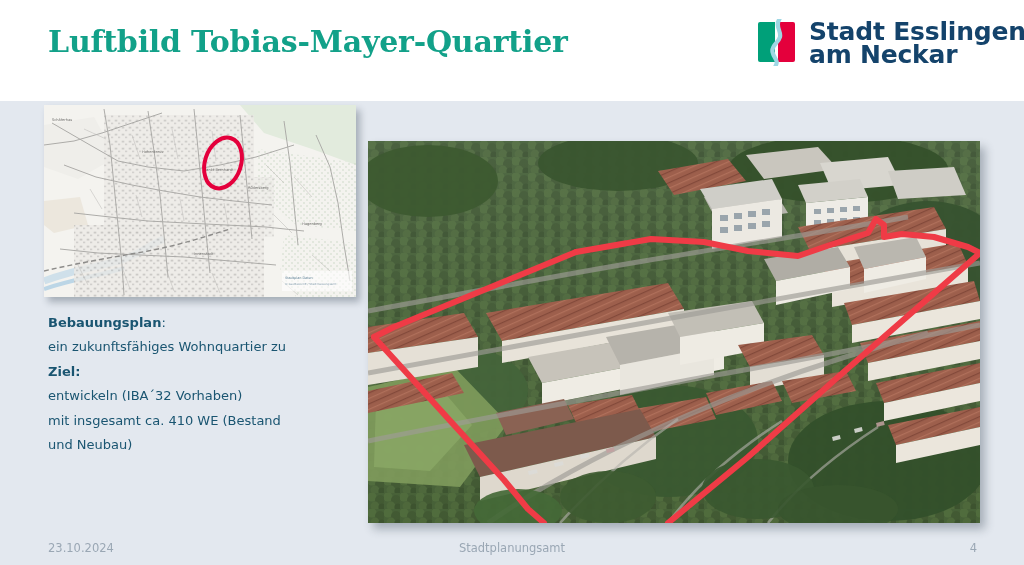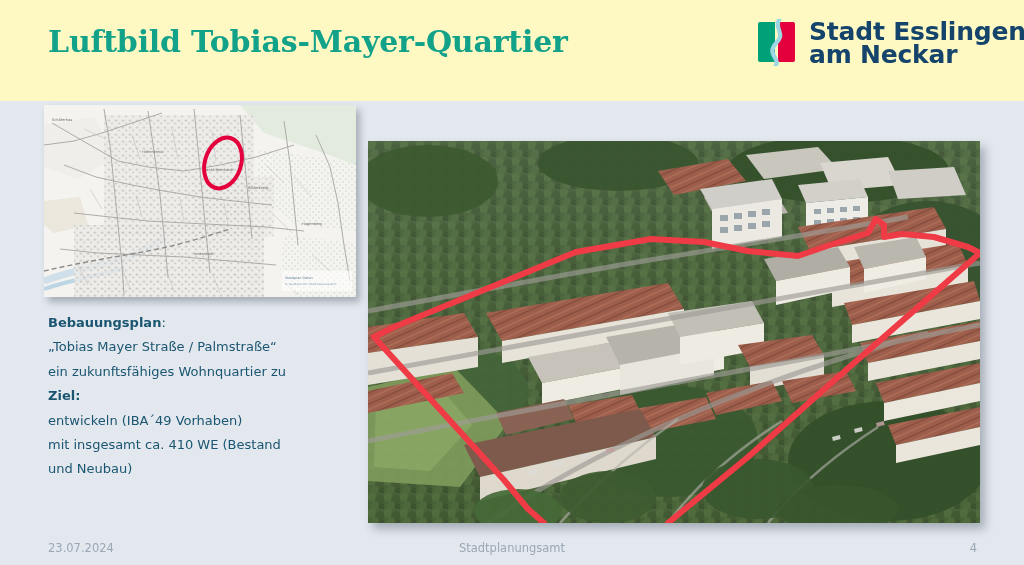--- a/index.html
+++ b/index.html
@@ -21,21 +21,21 @@
     inset: 0;
     background: #e3e8ef;
   }
 
   
   #header {
     position: absolute;
     left: 0; top: 0;
     width: 1024px;
     height: 101px;
-    background: #fef9c3;
+    background: #ffffff;
   }
   #page-title {
     position: absolute;
     left: 48px;
     top: 24px;
     font-family: "DejaVu Serif", "Liberation Serif", serif;
     font-weight: bold;
     font-size: 30px;
     letter-spacing: -0.2px;
     color: #12a189;
@@ -441,27 +441,26 @@
 
       <polyline points="208,111 283,98 336,101 380,110 430,115 462,104 500,92 508,78 516,84 516,96 534,93 566,96 600,106 612,112" fill="none" stroke="#ef3b46" stroke-width="6" stroke-linejoin="round" stroke-linecap="round"></polyline>
       <polyline points="208,111 26,186 6,196" fill="none" stroke="#ef3b46" stroke-width="6" stroke-linejoin="round" stroke-linecap="round"></polyline>
       <polyline points="6,196 136,339 160,368 176,382" fill="none" stroke="#ef3b46" stroke-width="6" stroke-linejoin="round" stroke-linecap="round"></polyline>
       <polyline points="612,112 470,236 380,316 300,382" fill="none" stroke="#ef3b46" stroke-width="6" stroke-linejoin="round" stroke-linecap="round"></polyline>
     </svg>
   </div>
 
   <div id="body-text">
     <div class="ln"><span class="lbl">Bebauungsplan</span><span>:</span></div>
-    <div class="ln">„Tobias Mayer Straße / Palmstraße“</div>
     <div class="ln">ein zukunftsfähiges Wohnquartier zu</div>
     <div class="ln lbl">Ziel:</div>
-    <div class="ln">entwickeln (IBA´49 Vorhaben)</div>
+    <div class="ln">entwickeln (IBA´32 Vorhaben)</div>
     <div class="ln">mit insgesamt ca. 410 WE (Bestand</div>
     <div class="ln">und Neubau)</div>
   </div>
 
   <div id="footer">
-    <div id="footer-date">23.07.2024</div>
+    <div id="footer-date">23.10.2024</div>
     <div id="footer-dept">Stadtplanungsamt</div>
     <div id="footer-pagenum">4</div>
   </div>
 
 </div>
 
 </body></html>

